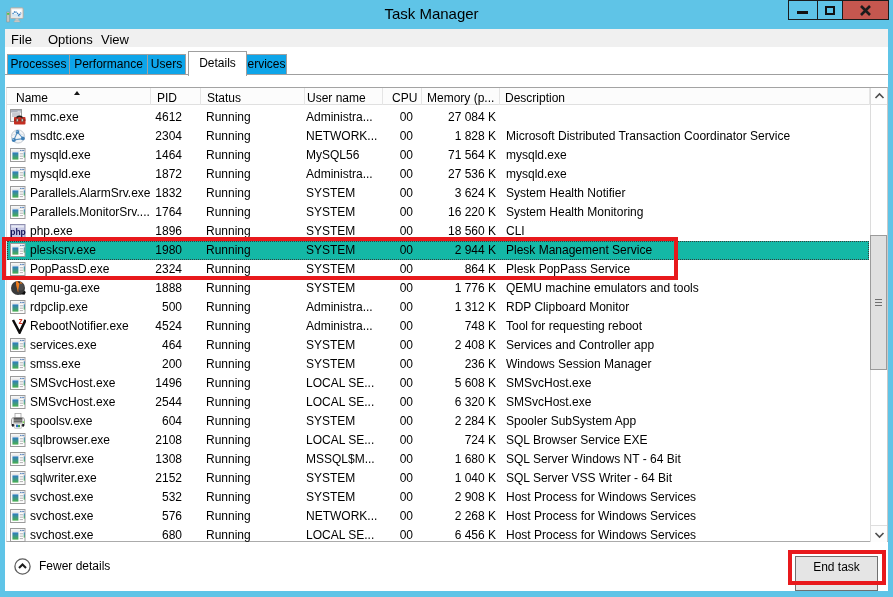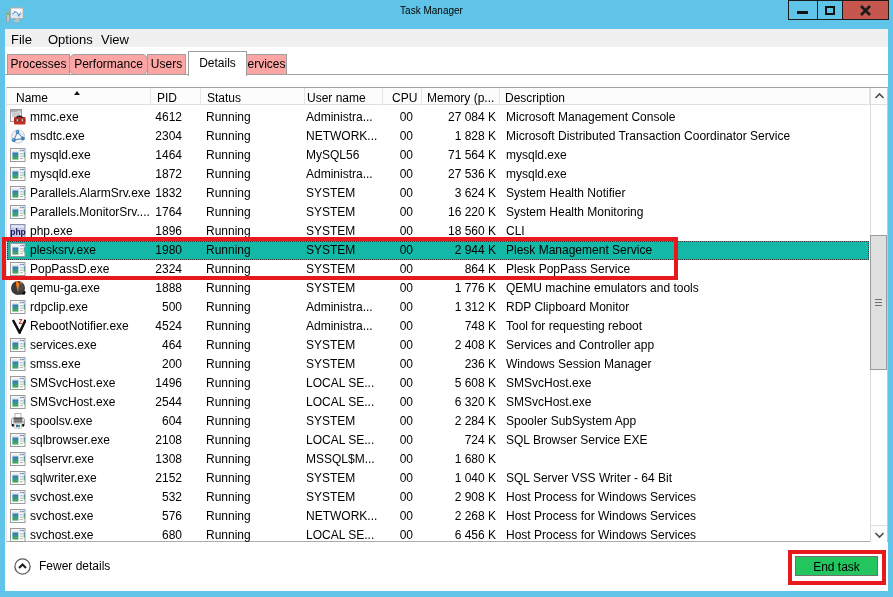--- a/index.html
+++ b/index.html
@@ -3,31 +3,31 @@
 <meta charset="utf-8">
 <style>
 * { margin:0; padding:0; box-sizing:border-box; }
 html,body { width:893px; height:597px; overflow:hidden; }
 body { font-family:"Liberation Sans", sans-serif; font-size:12px; color:#000; background:#5fc4e7; position:relative; }
 .abs { position:absolute; }
 
 #client { left:5px; top:29px; width:883px; height:562px; background:#fff; }
 
 #title { left:0; top:0; width:893px; height:29px; background:#5fc4e7; }
-#titletext { left:0; top:5px; width:863px; text-align:center; font-size:10px; }
+#titletext { left:0; top:5px; width:863px; text-align:center; font-size:15px; }
 
 .wbtn { top:0; height:20px; border:1px solid #1b1b1b; background:#5fc4e7; }
 #btnmin { left:788px; width:30px; }
 #btnmax { left:817px; width:26px; }
 #btnclose { left:842px; width:47px; background:#c5574f; }
 
 #menubar { left:5px; top:29px; width:883px; height:18px; background:#f0f0f0; }
 
 #tabline { left:5px; top:74px; width:883px; height:1px; background:#9f9f9f; }
-.tab { position:absolute; top:54px; height:21px; background:#fca5a5; border:1px solid #9f9f9f; text-align:center; line-height:19px; }
+.tab { position:absolute; top:54px; height:21px; background:#0ea5e9; border:1px solid #9f9f9f; text-align:center; line-height:19px; }
 #tabdetails { top:51px; height:25px; background:#fff; border-bottom:none; z-index:3; line-height:22px; }
 
 #lv { left:6px; top:87px; width:882px; height:455px; border-top:1px solid #a3a3a3; border-bottom:1px solid #ababab; border-left:1px solid #e3e3e3; border-right:1px solid #c9c9c9; background:#fff; }
 .hsep { position:absolute; top:0px; height:17px; width:1px; background:#e5e5e5; }
 .htxt { position:absolute; top:3px; }
 #sortarrow { position:absolute; left:67px; top:3px; width:0; height:0; border-left:3.5px solid transparent; border-right:3.5px solid transparent; border-bottom:4.5px solid #161616; }
 
 .row { position:absolute; left:1px; width:862px; height:19px; }
 .row .icon { position:absolute; left:3px; top:1px; width:36px; height:16px; }
 .cname { position:absolute; left:23px; top:2px; white-space:nowrap; }
@@ -36,21 +36,21 @@
 .cuser { position:absolute; left:299px; top:2px; white-space:nowrap; }
 .ccpu { position:absolute; left:346px; top:2px; width:60px; text-align:right; }
 .cmem { position:absolute; left:396px; top:2px; width:93px; text-align:right; }
 .cdesc { position:absolute; left:499px; top:2px; white-space:nowrap; }
 .selrow { background:#14b8a6; outline:1px dotted #3a3a3a; outline-offset:-1px; }
 
 #sb { left:870px; top:88px; width:17px; height:454px; background:#fff; border-left:1px solid #dcdcdc; }
 .sbtn { position:absolute; left:0; width:16px; height:17px; background:#fdfdfd; }
 #sbthumb { position:absolute; left:-1px; top:147px; width:17px; height:135px; background:#e0e0e0; border:1px solid #9b9b9b; }
 .chev { stroke:#4d4d4d; stroke-width:1.6; fill:none; }
-#endtask { left:795px; top:556px; width:83px; height:20px; background:#22c55e; border:1px solid #707070; text-align:center; line-height:20px; }
+#endtask { left:795px; top:556px; width:83px; height:35px; background:#e5e5e5; border:1px solid #707070; text-align:center; line-height:20px; }
 
 #red1 { left:2px; top:237px; width:676px; height:43px; border:4.5px solid #e8191c; border-top-width:4px; }
 #red2 { left:788px; top:550px; width:98px; height:35px; border:4.6px solid #e8191c; }
 </style>
 </head>
 <body>
 <div class="abs" id="client"></div>
 <div class="abs" id="title"></div>
 <div class="abs" id="titletext">Task Manager</div>
 <svg class="abs" id="appicon" style="left:6px;top:7px" width="18" height="16" viewBox="0 0 18 16">
@@ -70,21 +70,21 @@
 <div class="abs" style="left:825px;top:6px;width:10px;height:9px;border:2.5px solid #111"></div>
 <svg class="abs" style="left:860px;top:5px" width="11" height="11" viewBox="0 0 11 11">
   <path d="M1,1 L10,10 M10,1 L1,10" stroke="#1b1b1b" stroke-width="2.6" fill="none"></path>
 </svg>
 <div class="abs" id="menubar"></div>
 <div class="abs" style="left:11px;top:32px;font-size:13px;">File</div>
 <div class="abs" style="left:48px;top:32px;font-size:13px;">Options</div>
 <div class="abs" style="left:101px;top:32px;font-size:13px;">View</div>
 <div class="abs" id="tabline"></div>
 <div class="tab" style="left:7px;width:63px;">Processes</div>
-<div class="tab" style="left:69px;width:79px;border-radius:6px;">Performance</div>
+<div class="tab" style="left:69px;width:79px;">Performance</div>
 <div class="tab" style="left:147px;width:39px;">Users</div>
 <div class="tab" style="left:238px;width:49px;">Services</div>
 <div class="tab" id="tabdetails" style="left:188px;width:59px;">Details</div>
 <div class="abs" id="lv"></div>
 <div class="abs" id="hdrwrap" style="left:7px;top:88px;width:863px;height:17px;background:#fcfcfc;border-bottom:1px solid #e0e0e0">
   <div class="hsep" style="left:143px"></div>
   <div class="hsep" style="left:193px"></div>
   <div class="hsep" style="left:297px"></div>
   <div class="hsep" style="left:375px"></div>
   <div class="hsep" style="left:414px"></div>
@@ -115,21 +115,20 @@
           <rect x="4" y="10.5" width="11.5" height="1.2" fill="#8e2016"></rect>
           <rect x="6.5" y="10" width="1.6" height="2.4" fill="#d7d7c9" stroke="#555" stroke-width="0.4"></rect>
           <rect x="11.5" y="10" width="1.6" height="2.4" fill="#d7d7c9" stroke="#555" stroke-width="0.4"></rect>
         </svg></span>
       <span class="cname">mmc.exe</span>
       <span class="cpid">4612</span>
       <span class="cstatus">Running</span>
       <span class="cuser">Administra...</span>
       <span class="ccpu">00</span>
       <span class="cmem">27 084 K</span>
-      <span class="cdesc">Microsoft Management Console</span>
     </div>
     <div class="row" style="top:19px">
       <span class="icon"><svg width="16" height="16" viewBox="0 0 16 16">
           <circle cx="8" cy="8.5" r="6.6" fill="#f4f6f8" stroke="#c3cad1"></circle>
           <ellipse cx="8" cy="8.5" rx="6.6" ry="2.6" fill="none" stroke="#d6dbe0" stroke-width="0.8"></ellipse>
           <path d="M7.5,4 L13,10.5 L3.8,12 Z" fill="none" stroke="#5b93c2" stroke-width="1.1"></path>
           <circle cx="7.5" cy="3.9" r="1.9" fill="#3f7fb5"></circle>
           <circle cx="12.9" cy="10.4" r="1.9" fill="#3f7fb5"></circle>
           <circle cx="3.8" cy="12" r="2.1" fill="#3f7fb5"></circle>
           <circle cx="7" cy="3.4" r="0.6" fill="#9cc3e0"></circle>
@@ -568,20 +567,21 @@
             <line x1="9.8" y1="11.6" x2="13" y2="11.6"></line>
           </g>
           <rect x="13.7" y="5.4" width="1.1" height="5.2" fill="url(#g)"></rect>
         </svg></span>
       <span class="cname">sqlservr.exe</span>
       <span class="cpid">1308</span>
       <span class="cstatus">Running</span>
       <span class="cuser">MSSQL$M...</span>
       <span class="ccpu">00</span>
       <span class="cmem">1 680 K</span>
+      <span class="cdesc">SQL Server Windows NT - 64 Bit</span>
     </div>
     <div class="row" style="top:361px">
       <span class="icon"><svg width="16" height="16" viewBox="0 0 16 16">
           <rect x="0.5" y="1.5" width="14.5" height="13" fill="#fdfdfd" stroke="#9b9b9b"></rect>
           <rect x="1.5" y="2.5" width="12.5" height="2" fill="#f0f0f0"></rect>
           <circle cx="10.7" cy="3.4" r="0.6" fill="#4a7ab8"></circle>
           <circle cx="12.2" cy="3.4" r="0.6" fill="#4a7ab8"></circle>
           <circle cx="13.7" cy="3.4" r="0.6" fill="#4a7ab8"></circle>
           <line x1="1.5" y1="4.6" x2="14" y2="4.6" stroke="#d8d8d8" stroke-width="0.6"></line>
           <linearGradient id="g" x1="0" y1="0" x2="0" y2="1">

